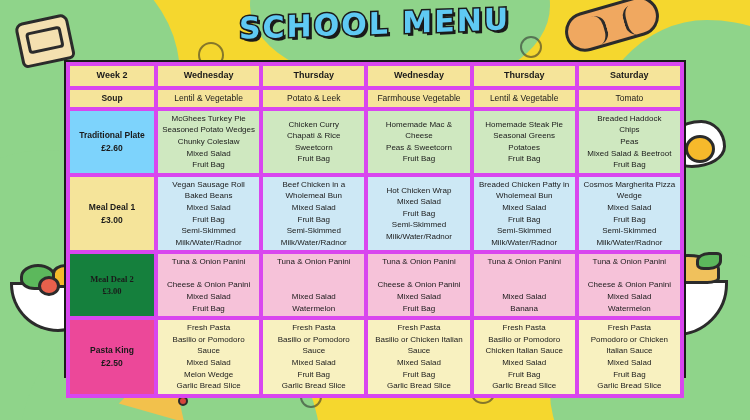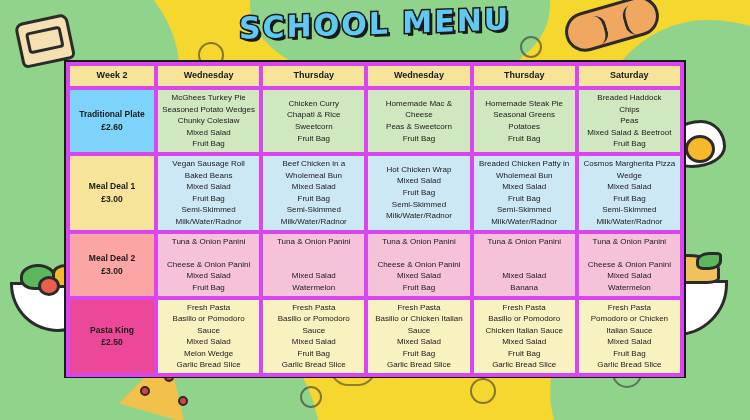--- a/index.html
+++ b/index.html
@@ -180,21 +180,21 @@
     line-height: 1.5;
   }
   .soup-row td { background: #f5e49a; height: 16px; font-size: 8.5px; }
   .soup-row .row-label { font-weight: bold; }
 
   .plate td { background: #cfe8c0; }
   .plate .row-label { background: #7dd3fc; }
   .deal1 td { background: #cde8f5; }
   .deal1 .row-label { background: #f5e49a; }
   .deal2 td { background: #f6c2d9; }
-  .deal2 .row-label { background: #fca5a5; }
+  .deal2 .row-label { background: #15803d; font-family: Liberation Serif, serif; }
   .pasta td { background: #f8f1c0; }
   .pasta .row-label { background: #ec4899; }
 
   .cell-lines { white-space: pre-line; }
   .price { display: block; font-weight: bold; }
 </style>
 </head>
 <body>
 
 <div class="bg-deco">
@@ -255,20 +255,28 @@
         <th>Week 2</th>
         <th>Wednesday</th>
         <th>Thursday</th>
         <th>Wednesday</th>
         <th>Thursday</th>
         <th>Saturday</th>
       </tr>
     </thead>
     <tbody>
 
+      <tr class="soup-row">
+        <td class="row-label">Soup</td>
+        <td class="cell-lines">Lentil &amp; Vegetable</td>
+        <td class="cell-lines">Potato &amp; Leek</td>
+        <td class="cell-lines">Farmhouse Vegetable</td>
+        <td class="cell-lines">Lentil &amp; Vegetable</td>
+        <td class="cell-lines">Tomato</td>
+      </tr>
 
       <tr class="plate">
         <td class="row-label">
           <span>Traditional Plate</span>
           <span class="price">£2.60</span>
         </td>
         <td class="cell-lines">McGhees Turkey Pie
 Seasoned Potato Wedges
 Chunky Coleslaw
 Mixed Salad

